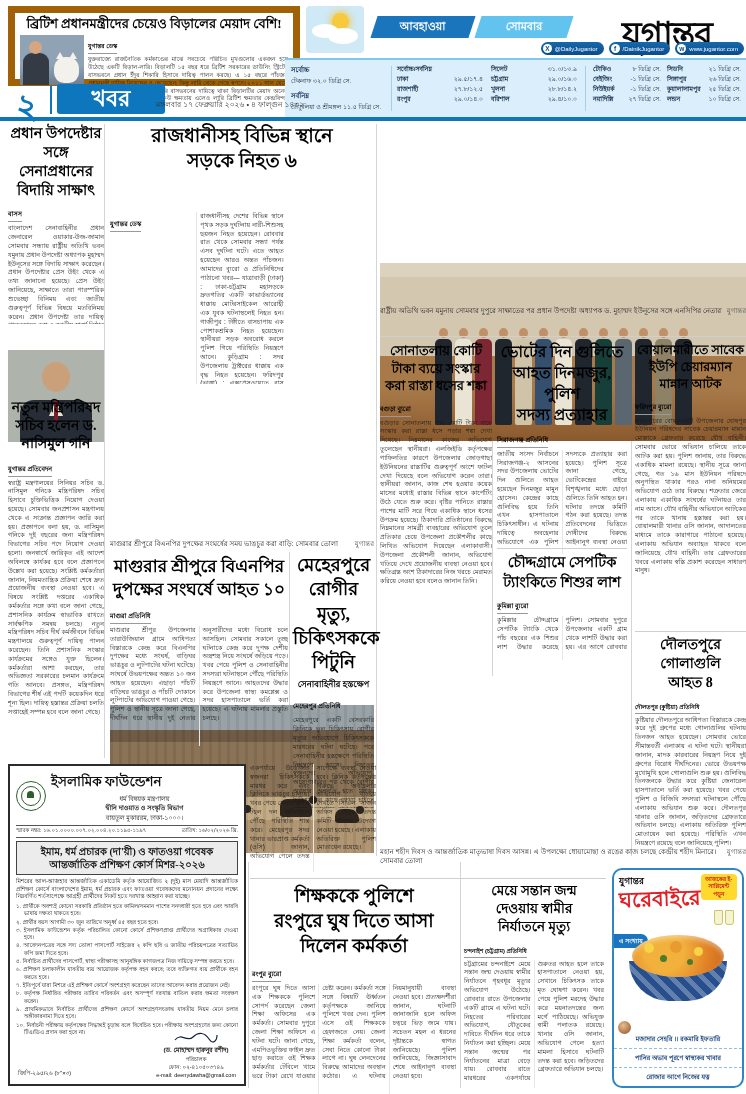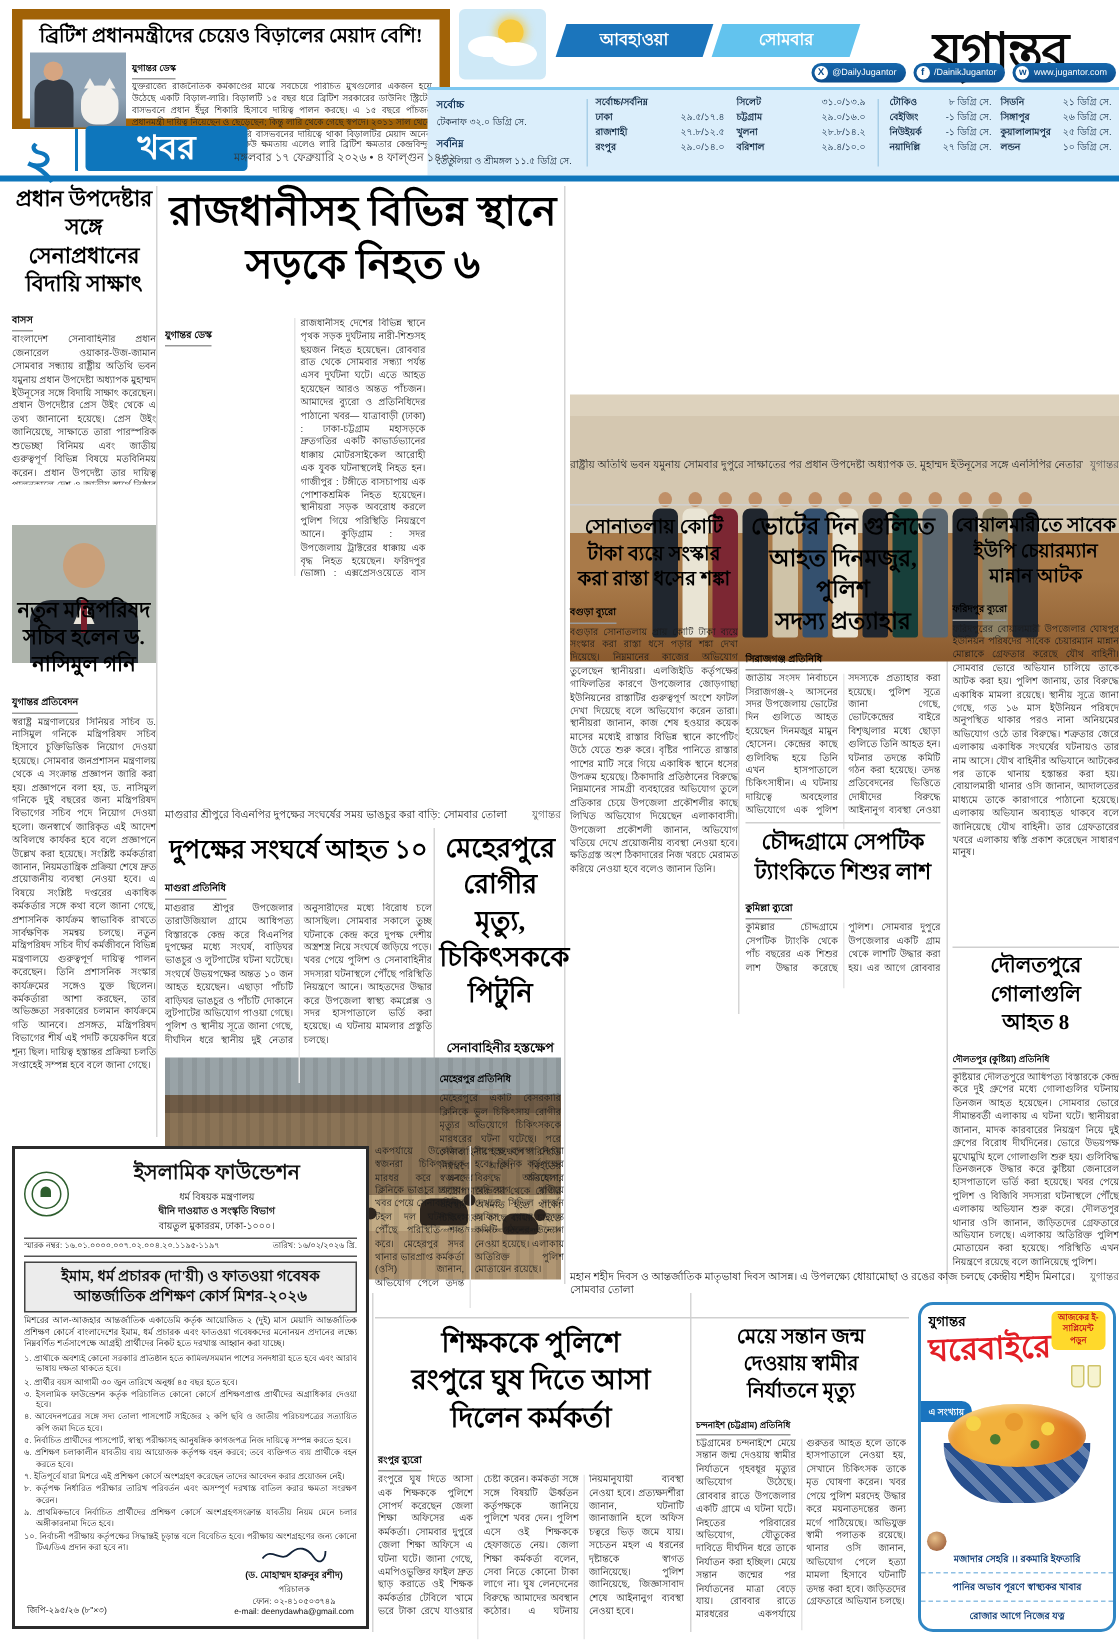--- a/index.html
+++ b/index.html
@@ -58,21 +58,21 @@
   .phead{position:absolute;top:12px;left:50%;margin-left:-14px;width:28px;height:30px;border-radius:50%;background:#c9a07a}
   .pbody{position:absolute;bottom:0;left:12px;right:12px;height:42px;background:#262d36;border-radius:14px 14px 0 0}
   .pbody::before{content:"";position:absolute;top:0;left:50%;margin-left:-7px;border-left:7px solid transparent;border-right:7px solid transparent;border-top:0;border-bottom:16px solid #e8e4da;width:0}
   .pbody::after{content:"";position:absolute;top:0;left:50%;margin-left:-2px;width:4px;height:22px;background:#7a1f2b}
   .tins{background:linear-gradient(180deg,#99a3a7 0 17%,#6f5b46 17% 25%,#8a7356 25% 62%,#c2ab85 62% 78%,#b09673 78% 100%)}
   .tins::before{content:"";position:absolute;inset:0;background:repeating-linear-gradient(90deg,rgba(0,0,0,.07) 0 3px,transparent 3px 9px)}
   .an{position:absolute;background:#2d251e;border-radius:7px 10px 3px 3px}
   .an::before{content:"";position:absolute;right:-5px;top:-3px;width:8px;height:8px;border-radius:50%;background:#2d251e}
   
   .notice{border:2px solid #2b2b2b;background:#fff;padding:5px 6px;font-size:6px;color:#111}
-  .norg{font-family:"Liberation Serif","DejaVu Serif",serif;font-weight:900;font-size:13.5px;text-align:center}
+  .norg{font-family:"Liberation Serif","DejaVu Serif",serif;font-weight:900;font-size:13.5px;text-align:left}
   .nsm{text-align:center;font-size:6.4px;line-height:1.45}
   .nmemo{display:flex;justify-content:space-between;border-top:1px solid #555;border-bottom:1px solid #555;font-size:5.4px;padding:1.5px 0;margin:3px 0}
   .ntitle{background:#ececec;border:1px solid #444;font-family:"Liberation Serif","DejaVu Serif",serif;font-weight:700;font-size:10px;text-align:center;line-height:1.3;padding:3px 2px;margin-bottom:3px}
   .nintro{font-size:5.7px;text-align:justify;line-height:1.35;margin-bottom:2px}
   .ni{font-size:5.5px;line-height:1.33;text-align:justify;padding-left:8px;text-indent:-8px;margin-bottom:1px}
   .nlogo{width:30px;height:30px;border-radius:50%;border:1.5px solid #2e5e2e;position:relative;flex:0 0 auto}
   .nlogo::before{content:"";position:absolute;inset:4px;border-radius:50%;border:1px solid #2e5e2e}
   .nlogo::after{content:"";position:absolute;left:10px;top:9px;width:7px;height:7px;background:#2e5e2e;border-radius:50% 50% 0 0}
   .sig{position:absolute;right:8px;bottom:6px;text-align:center}
   .sig .nm{font-size:6.2px;font-weight:700}
@@ -252,21 +252,21 @@
   <div class="abs" style="left:8px;top:399px;width:96px">
     <div class="hd" style="font-size:14px;line-height:1.3">
       <div>নতুন মন্ত্রিপরিষদ</div>
       <div>সচিব হলেন ড.</div>
       <div>নাসিমুল গনি</div>
     </div>
     <div style="margin-top:3px"><span class="by">যুগান্তর প্রতিবেদন</span></div>
     <div class="bt" style="height:282px">স্বরাষ্ট্র মন্ত্রণালয়ের সিনিয়র সচিব ড. নাসিমুল গনিকে মন্ত্রিপরিষদ সচিব হিসাবে চুক্তিভিত্তিক নিয়োগ দেওয়া হয়েছে। সোমবার জনপ্রশাসন মন্ত্রণালয় থেকে এ সংক্রান্ত প্রজ্ঞাপন জারি করা হয়। প্রজ্ঞাপনে বলা হয়, ড. নাসিমুল গনিকে দুই বছরের জন্য মন্ত্রিপরিষদ বিভাগের সচিব পদে নিয়োগ দেওয়া হলো। জনস্বার্থে জারিকৃত এই আদেশ অবিলম্বে কার্যকর হবে বলে প্রজ্ঞাপনে উল্লেখ করা হয়েছে। সংশ্লিষ্ট কর্মকর্তারা জানান, নিয়মতান্ত্রিক প্রক্রিয়া শেষে দ্রুত প্রয়োজনীয় ব্যবস্থা নেওয়া হবে। এ বিষয়ে সংশ্লিষ্ট দপ্তরের একাধিক কর্মকর্তার সঙ্গে কথা বলে জানা গেছে, প্রশাসনিক কার্যক্রম স্বাভাবিক রাখতে সার্বক্ষণিক সমন্বয় চলছে। নতুন মন্ত্রিপরিষদ সচিব দীর্ঘ কর্মজীবনে বিভিন্ন মন্ত্রণালয়ে গুরুত্বপূর্ণ দায়িত্ব পালন করেছেন। তিনি প্রশাসনিক সংস্কার কার্যক্রমের সঙ্গেও যুক্ত ছিলেন। কর্মকর্তারা আশা করছেন, তার অভিজ্ঞতা সরকারের চলমান কার্যক্রমে গতি আনবে। প্রসঙ্গত, মন্ত্রিপরিষদ বিভাগের শীর্ষ এই পদটি কয়েকদিন ধরে শূন্য ছিল। দায়িত্ব হস্তান্তর প্রক্রিয়া চলতি সপ্তাহেই সম্পন্ন হবে বলে জানা গেছে।</div>
   </div>
 
-  <div class="abs hd" style="left:110px;top:124px;width:264px;font-size:27px;line-height:1.3;font-weight:900">
+  <div class="abs hd" style="left:110px;top:124px;width:264px;font-size:19px;line-height:1.3;font-weight:900">
     <div>রাজধানীসহ বিভিন্ন স্থানে</div>
     <div>সড়কে নিহত ৬</div>
   </div>
   <div class="abs cols3" style="left:110px;top:212px;width:264px;height:172px;overflow:hidden">
     <span class="by">যুগান্তর ডেস্ক</span>
     <div class="bt">রাজধানীসহ দেশের বিভিন্ন স্থানে পৃথক সড়ক দুর্ঘটনায় নারী-শিশুসহ ছয়জন নিহত হয়েছেন। রোববার রাত থেকে সোমবার সন্ধ্যা পর্যন্ত এসব দুর্ঘটনা ঘটে। এতে আহত হয়েছেন আরও অন্তত পাঁচজন। আমাদের ব্যুরো ও প্রতিনিধিদের পাঠানো খবর— যাত্রাবাড়ী (ঢাকা) : ঢাকা-চট্টগ্রাম মহাসড়কে দ্রুতগতির একটি কাভার্ডভ্যানের ধাক্কায় মোটরসাইকেল আরোহী এক যুবক ঘটনাস্থলেই নিহত হন। গাজীপুর : টঙ্গীতে বাসচাপায় এক পোশাকশ্রমিক নিহত হয়েছেন। স্থানীয়রা সড়ক অবরোধ করলে পুলিশ গিয়ে পরিস্থিতি নিয়ন্ত্রণে আনে। কুড়িগ্রাম : সদর উপজেলায় ট্রাক্টরের ধাক্কায় এক বৃদ্ধ নিহত হয়েছেন। ফরিদপুর (ভাঙ্গা) : এক্সপ্রেসওয়েতে বাস উলটে এক নারী নিহত ও তিনজন আহত হয়েছেন। কুমিল্লা (দাউদকান্দি) : মহাসড়কে দুই বাসের মুখোমুখি সংঘর্ষে এক চালক নিহত হন। রাজবাড়ী : আঞ্চলিক সড়কে ভ্যান-অটোরিকশার সংঘর্ষে এক কিশোর প্রাণ হারায়। প্রত্যক্ষদর্শীরা জানান, মুহূর্তের মধ্যে দুর্ঘটনাগুলো ঘটে যাওয়ায় আশপাশে আতঙ্ক ছড়িয়ে পড়ে। খবর পেয়ে পুলিশ ও ফায়ার সার্ভিসের সদস্যরা ঘটনাস্থলে পৌঁছে উদ্ধার তৎপরতা চালায়। আহতদের উদ্ধার করে স্থানীয় হাসপাতালে ভর্তি করা হয়েছে। মরদেহ ময়নাতদন্তের জন্য মর্গে পাঠানো হয়েছে। এসব ঘটনায় পৃথক মামলার প্রস্তুতি চলছে বলে পুলিশ জানিয়েছে।</div>
   </div>
 
   <div class="abs ph ncp" style="left:380px;top:124px;width:366px;height:178px">
     <div class="crowd">
@@ -348,33 +348,34 @@
     <span class="an" style="left:170px;bottom:36px;width:32px;height:18px"></span>
     <span class="an" style="left:225px;bottom:30px;width:24px;height:14px"></span>
   </div>
   <div class="abs cap" style="left:110px;top:539px;width:264px">
     <span class="ct" style="white-space:nowrap">মাগুরার শ্রীপুরে বিএনপির দুপক্ষের সংঘর্ষের সময় ভাঙচুর করা বাড়ি: সোমবার তোলা</span>
     <span class="cr">যুগান্তর</span>
   </div>
 
   <div class="abs" style="left:110px;top:556px;width:178px">
     <div class="hd" style="font-size:17px;line-height:1.35">
+      <div>মাগুরার শ্রীপুরে বিএনপির</div>
       <div>দুপক্ষের সংঘর্ষে আহত ১০</div>
     </div>
     <div style="margin-top:2px"><span class="by">মাগুরা প্রতিনিধি</span></div>
     <div class="bt cols2" style="height:120px">মাগুরার শ্রীপুর উপজেলার তারাউজিয়াল গ্রামে আধিপত্য বিস্তারকে কেন্দ্র করে বিএনপির দুপক্ষের মধ্যে সংঘর্ষ, বাড়িঘর ভাঙচুর ও লুটপাটের ঘটনা ঘটেছে। সংঘর্ষে উভয়পক্ষের অন্তত ১০ জন আহত হয়েছেন। এছাড়া পাঁচটি বাড়িঘর ভাঙচুর ও পাঁচটি দোকানে লুটপাটের অভিযোগ পাওয়া গেছে। পুলিশ ও স্থানীয় সূত্রে জানা গেছে, দীর্ঘদিন ধরে স্থানীয় দুই নেতার অনুসারীদের মধ্যে বিরোধ চলে আসছিল। সোমবার সকালে তুচ্ছ ঘটনাকে কেন্দ্র করে দুপক্ষ দেশীয় অস্ত্রশস্ত্র নিয়ে সংঘর্ষে জড়িয়ে পড়ে। খবর পেয়ে পুলিশ ও সেনাবাহিনীর সদস্যরা ঘটনাস্থলে পৌঁছে পরিস্থিতি নিয়ন্ত্রণে আনে। আহতদের উদ্ধার করে উপজেলা স্বাস্থ্য কমপ্লেক্স ও সদর হাসপাতালে ভর্তি করা হয়েছে। এ ঘটনায় মামলার প্রস্তুতি চলছে।</div>
   </div>
 
   <div class="abs" style="left:293px;top:553px;width:81px">
     <div class="hd" style="font-size:18px;line-height:1.35">
       <div>মেহেরপুরে রোগীর</div>
       <div>মৃত্যু, চিকিৎসককে</div>
       <div>পিটুনি</div>
     </div>
-    <div class="hd" style="font-size:8.5px;margin-top:18px">সেনাবাহিনীর হস্তক্ষেপ</div>
+    <div class="hd" style="font-size:8.5px;margin-top:4px">সেনাবাহিনীর হস্তক্ষেপ</div>
     <div style="margin-top:2px"><span class="by">মেহেরপুর প্রতিনিধি</span></div>
     <div class="bt" style="height:92px">মেহেরপুরে একটি বেসরকারি ক্লিনিকে ভুল চিকিৎসায় রোগীর মৃত্যুর অভিযোগে চিকিৎসককে মারধরের ঘটনা ঘটেছে। পরে সেনাবাহিনীর হস্তক্ষেপে পরিস্থিতি নিয়ন্ত্রণে আসে। নিহতের স্বজনদের অভিযোগ, অস্ত্রোপচারের পর থেকে রোগীর অবস্থার অবনতি হতে থাকে। চিকিৎসকের কাছে ব্যাখ্যা চাইতে গেলে উভয়পক্ষে বাদানুবাদ শুরু হয়।</div>
   </div>
   <div class="abs bt cols2" style="left:250px;top:764px;width:126px;height:108px">একপর্যায়ে উত্তেজিত স্বজনরা চিকিৎসককে মারধর করে এবং ক্লিনিকে ভাঙচুর চালায়। খবর পেয়ে সেনাবাহিনীর টহল দল ঘটনাস্থলে পৌঁছে পরিস্থিতি শান্ত করে। মেহেরপুর সদর থানার ভারপ্রাপ্ত কর্মকর্তা (ওসি) জানান, অভিযোগ পেলে তদন্ত সাপেক্ষে ব্যবস্থা নেওয়া হবে। ক্লিনিক কর্তৃপক্ষের বিরুদ্ধে অবহেলার অভিযোগ খতিয়ে দেখতে সিভিল সার্জন অফিস থেকে তদন্ত কমিটি গঠনের উদ্যোগ নেওয়া হয়েছে। এলাকায় অতিরিক্ত পুলিশ মোতায়েন রয়েছে।</div>
 
   <div class="abs cap" style="left:380px;top:847px;width:366px;display:block">
     <span class="cr" style="float:right">যুগান্তর</span>
     <span>মহান শহীদ দিবস ও আন্তর্জাতিক মাতৃভাষা দিবস আসন্ন। এ উপলক্ষ্যে ধোয়ামোছা ও রঙের কাজ চলছে কেন্দ্রীয় শহীদ মিনারে। সোমবার তোলা</span>
   </div>
   <div class="hline" style="left:250px;top:878px;width:356px"></div>

